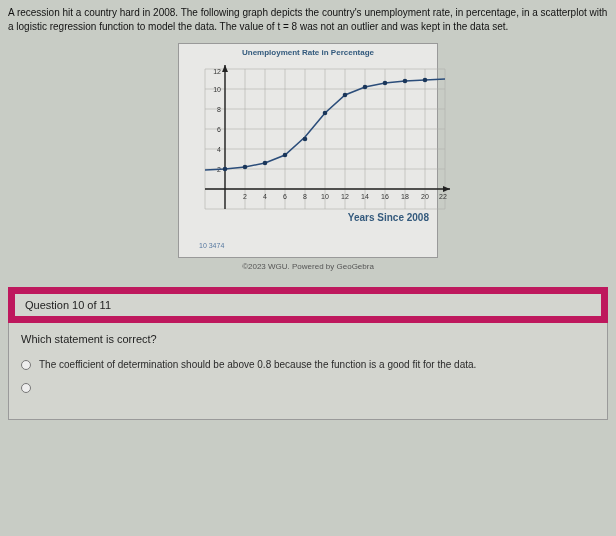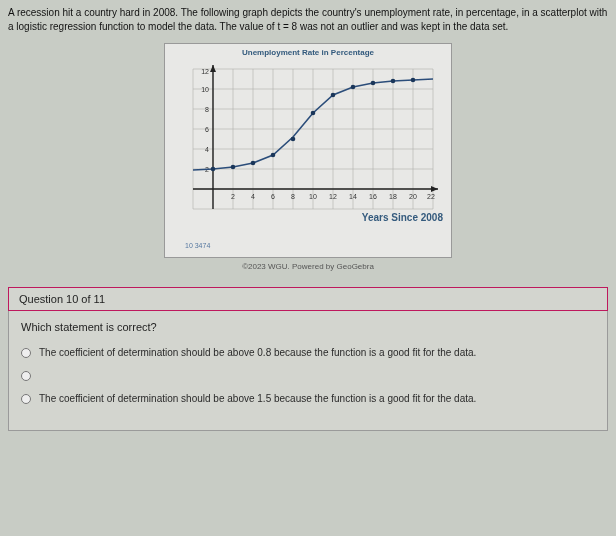--- a/index.html
+++ b/index.html
@@ -24,21 +24,21 @@
       line-height: 1.35;
       color: #111;
       margin-bottom: 10px;
     }
     .chart-area {
       display: flex;
       justify-content: center;
       margin: 10px 0 4px 0;
     }
     .chart-box {
-      width: 288px;
+      width: 260px;
       height: 215px;
       background: #e8e8e6;
       border: 1px solid #999;
       position: relative;
       padding: 4px 6px;
     }
     .chart-title {
       font-size: 8px;
       font-weight: bold;
       color: #335a7d;
@@ -64,21 +64,21 @@
       margin: 4px 0 10px 0;
     }
     .legend-fake {
       position: absolute;
       bottom: 8px;
       left: 20px;
       font-size: 7px;
       color: #5678a0;
     }
     .question-bar {
-      border: 1px solid #be185d;
+      border: 7px solid #be185d;
       background: #d3d5cf;
       padding: 5px 10px;
       font-size: 11px;
       color: #222;
       margin-top: 16px;
     }
     .question-body {
       border: 1px solid #9a9a9a;
       border-top: none;
       background: #d3d5cf;
@@ -198,18 +198,14 @@
   <div class="question-body">
     <p class="stmt">Which statement is correct?</p>
 
     <div class="option">
       <span class="radio"></span>
       <span>The coefficient of determination should be above 0.8 because the function is a good fit for the data.</span>
     </div>
     <div class="option">
       <span class="radio"></span>
     </div>
-    <div class="option">
-      <span class="radio"></span>
-      <span>The coefficient of determination should be above 1.5 because the function is a good fit for the data.</span>
-    </div>
   </div>
 </div>
 
 </body></html>

